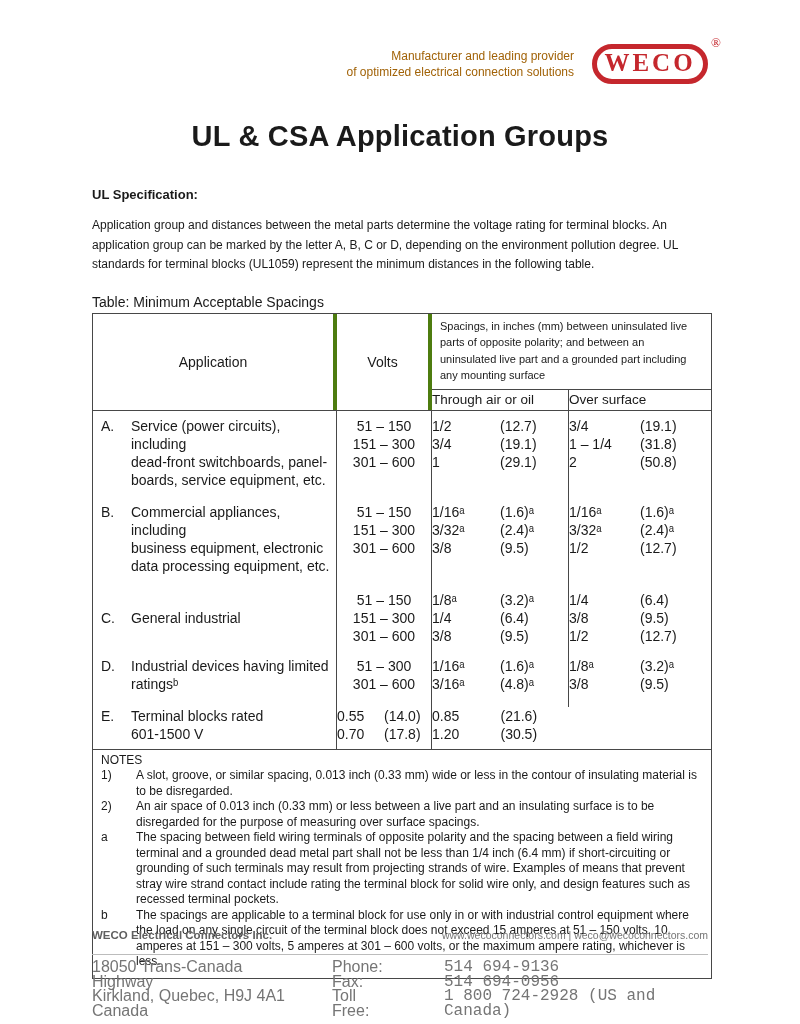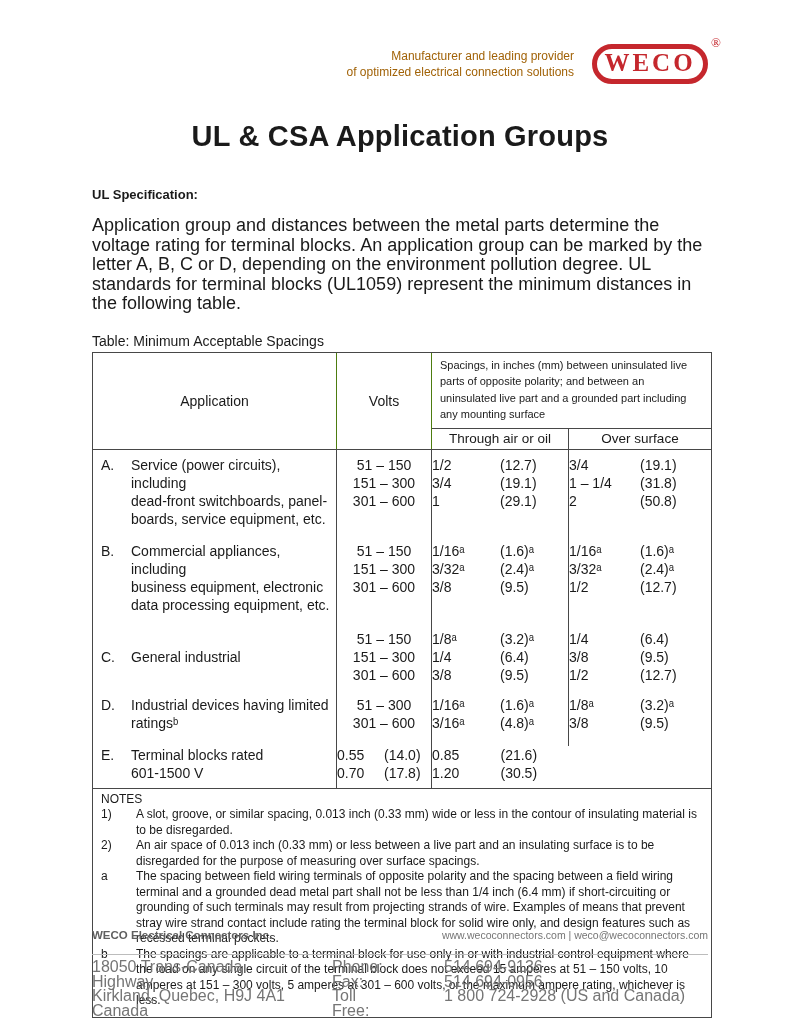--- a/index.html
+++ b/index.html
@@ -40,41 +40,41 @@
   }
   
   .doc-title {
     text-align:center; font-size:29px; font-weight:bold;
     margin-top:36px; letter-spacing:0.2px;
   }
   .spec-heading {
     margin:34px 92px 0 92px; font-size:13px; font-weight:bold;
   }
   .spec-body {
-    margin:14px 92px 0 92px; font-size:18px; line-height:19.5px;
+    margin:14px 92px 0 92px; font-size:12px; line-height:19.5px;
   }
   
   .tbl-caption { margin:19px 92px 3px 92px; font-size:14px; }
   .tbl {
     margin:0 92px; width:620px;
     border:1px solid #474747;
     font-size:14px;
   }
   .tbl-head { display:grid; grid-template-columns:244px 95px 1fr; }
   .h-app, .h-volts {
     display:flex; align-items:center; justify-content:center;
-    border-right:1px solid #4d7c0f;
+    border-right:4px solid #4d7c0f;
   }
   .h-spac { display:flex; flex-direction:column; }
   .h-spac-text { padding:4px 8px 5px 8px; font-size:11px; line-height:16.5px; }
   .h-sub {
     display:grid; grid-template-columns:137px 1fr;
     border-top:1px solid #474747; margin-top:auto;
   }
-  .h-air, .h-surf { text-align:center; padding:2px 0 3px 0; font-size:13.5px; }
+  .h-air, .h-surf { padding:2px 0 3px 0; font-size:13.5px; }
   .h-air { border-right:1px solid #474747; }
   
   .tbl-body { border-top:1px solid #474747; }
   .grp { display:grid; grid-template-columns:244px 95px 137px 1fr; }
   .cell { line-height:18px; }
   .c1, .c2, .c3 { border-right:1px solid #474747; }
   .c1 { display:flex; padding-left:8px; padding-right:4px; }
   .gc .c1 { align-items:center; }
   .letter { width:30px; flex-shrink:0; }
   .app-text { flex:1; white-space:pre-line; }
@@ -353,19 +353,19 @@
       <span class="f-links">www.wecoconnectors.com | weco@wecoconnectors.com</span>
     </div>
     <hr class="f-rule">
     <div class="f-cols">
       <div class="f-addr" style="white-space:pre-line;">18050 Trans-Canada Highway
 Kirkland, Quebec, H9J 4A1
 Canada</div>
       <div class="f-labels" style="white-space:pre-line;">Phone:
 Fax:
 Toll Free:</div>
-      <div class="f-values" style="white-space:pre-line;">514 694-9136
+      <div class="f-values" style="white-space:pre-line;font-family:Liberation Mono, monospace;">514 694-9136
 514 694-0956
 1 800 724-2928 (US and Canada)</div>
     </div>
   </div>
 
 </div>
 
 </body></html>

